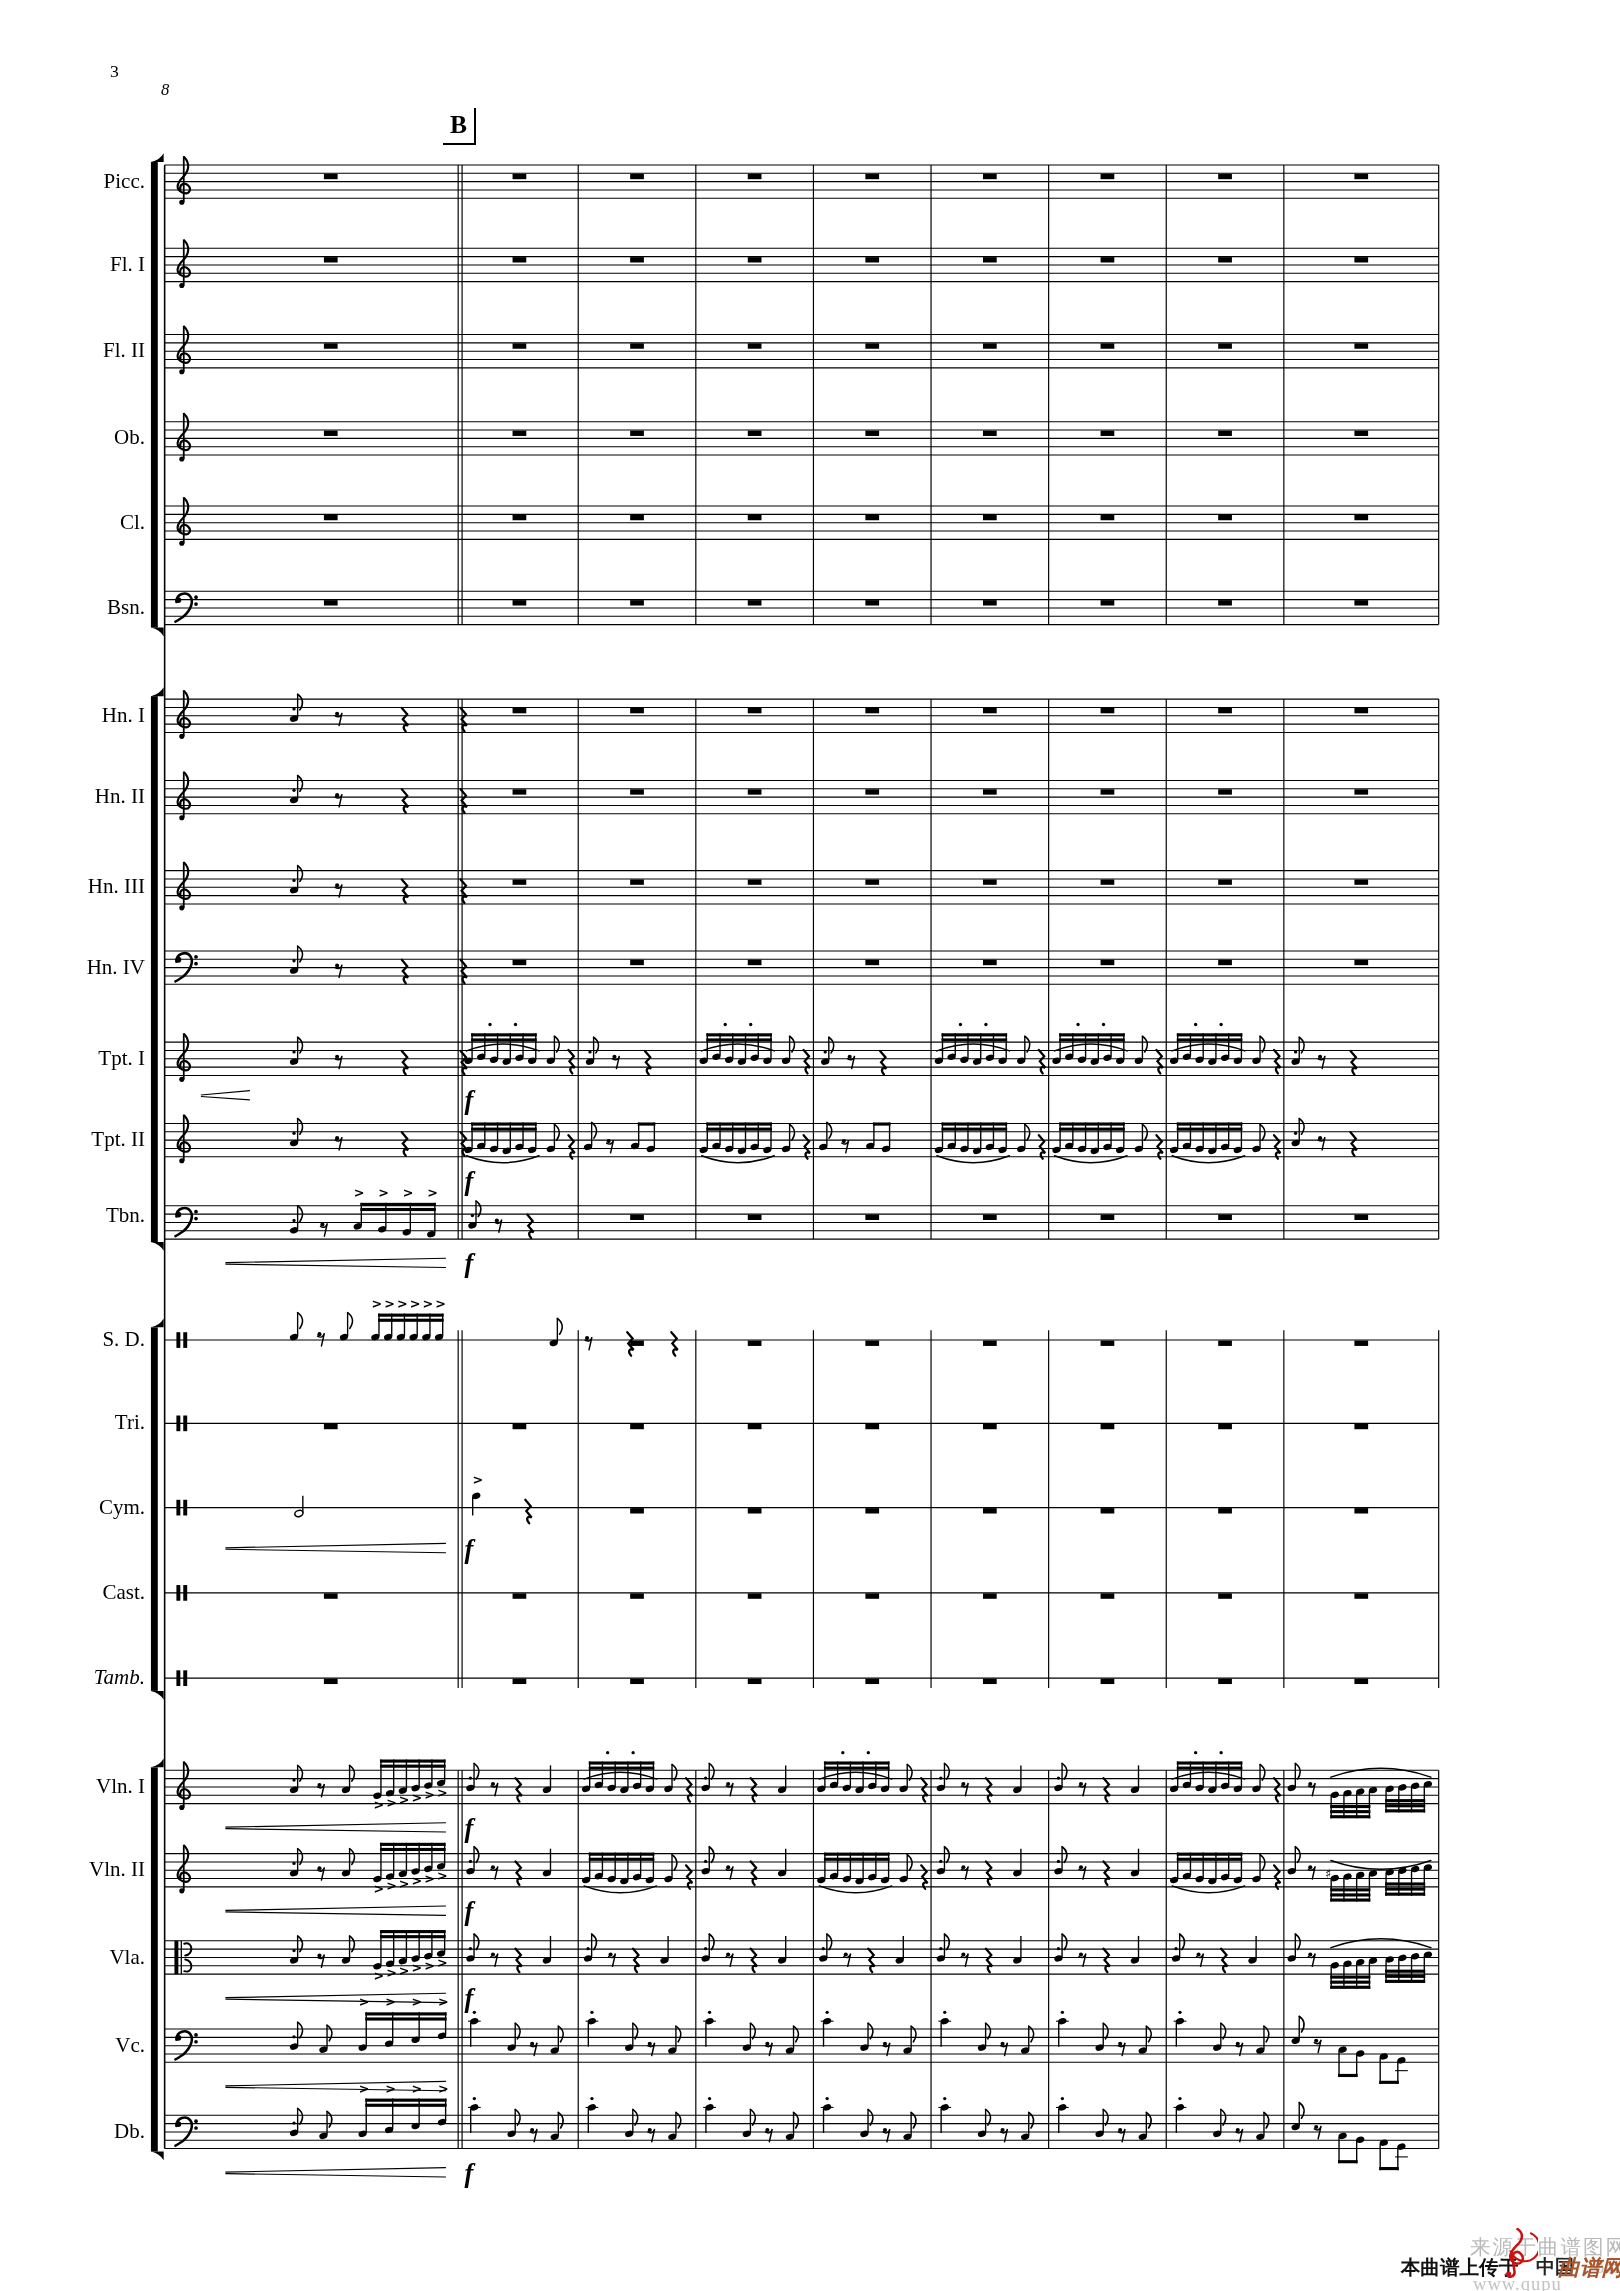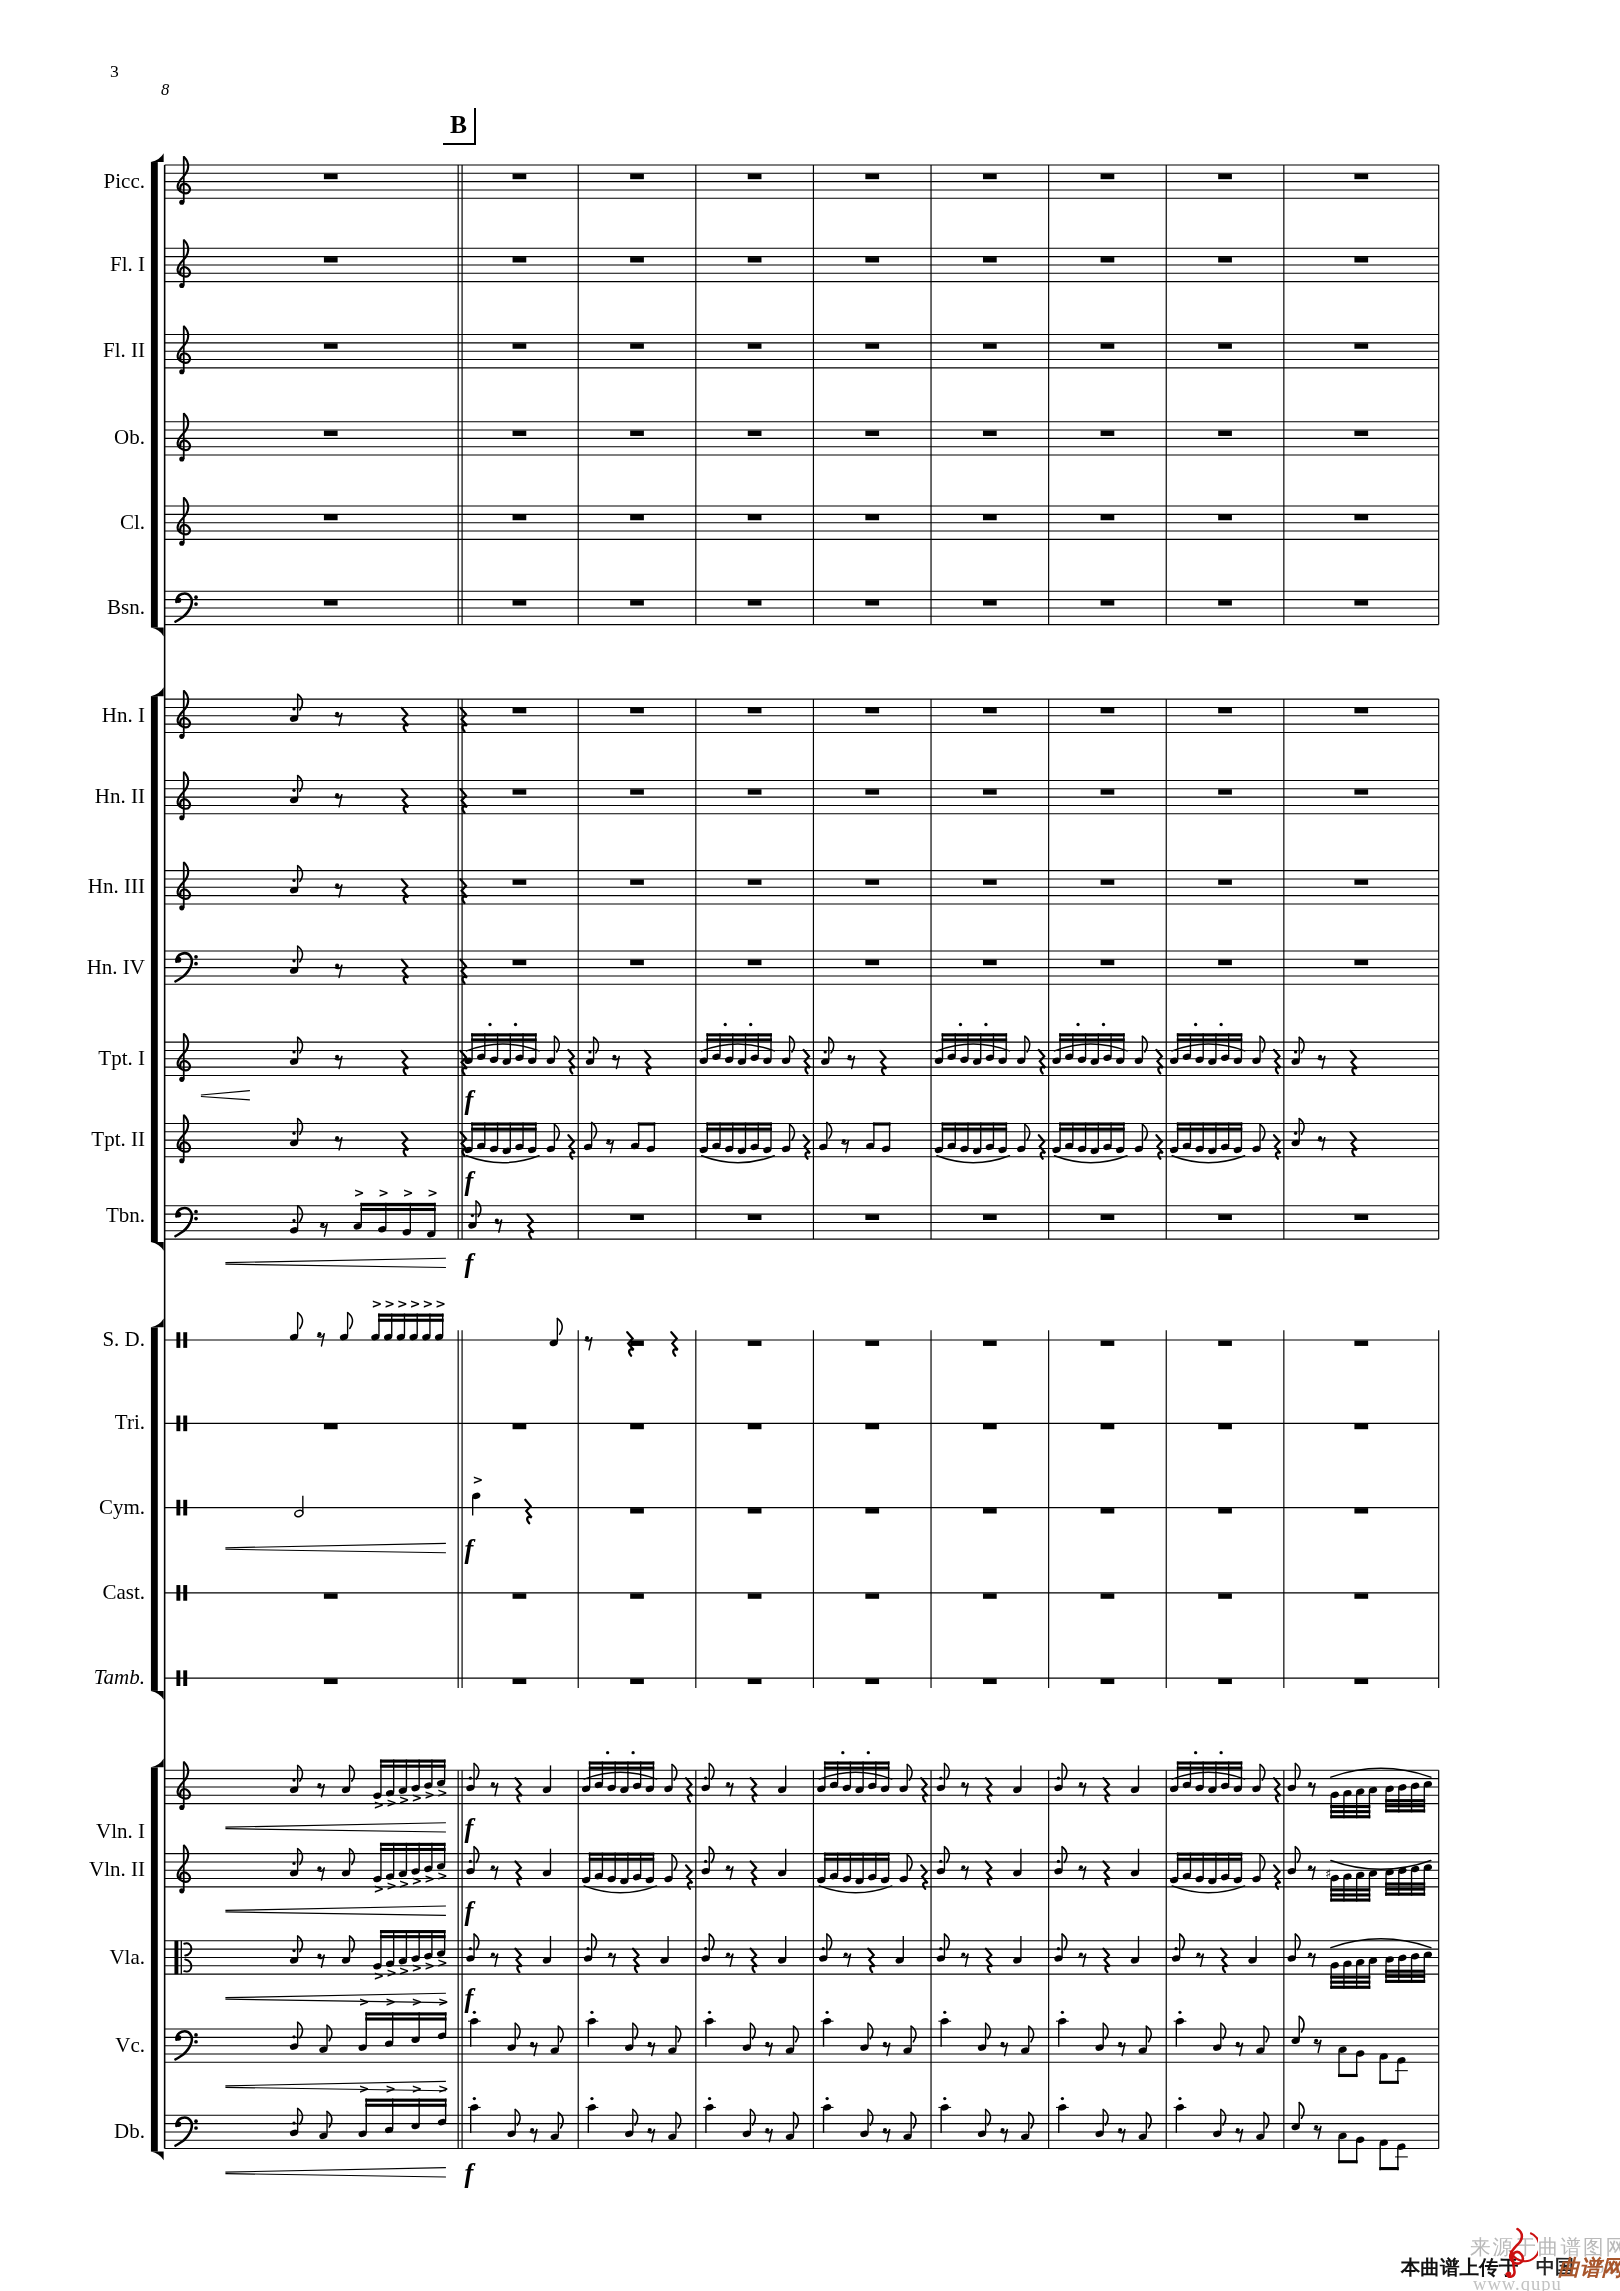--- a/index.html
+++ b/index.html
@@ -42,21 +42,21 @@
   <div class="staff-label" style="top: 876px;">Hn. III</div>
   <div class="staff-label" style="top: 957px;">Hn. IV</div>
   <div class="staff-label" style="top: 1048px;">Tpt. I</div>
   <div class="staff-label" style="top: 1129px;">Tpt. II</div>
   <div class="staff-label" style="top: 1205px;">Tbn.</div>
   <div class="staff-label" style="top: 1329px;">S. D.</div>
   <div class="staff-label" style="top: 1412px;">Tri.</div>
   <div class="staff-label" style="top: 1497px;">Cym.</div>
   <div class="staff-label" style="top: 1582px;">Cast.</div>
   <div class="staff-label" style="top: 1667px; font-style: italic;">Tamb.</div>
-  <div class="staff-label" style="top: 1821px;">Vln. I</div>
+  <div class="staff-label" style="top: 1776px;">Vln. I</div>
   <div class="staff-label" style="top: 1859px;">Vln. II</div>
   <div class="staff-label" style="top: 1947px;">Vla.</div>
   <div class="staff-label" style="top: 2035px;">Vc.</div>
   <div class="staff-label" style="top: 2121px;">Db.</div>
 
   <svg class="score" id="score" width="1620" height="2292" viewBox="0 0 1653 2338">
       <line x1="168" y1="168" x2="1468" y2="168" stroke="#000" stroke-width="1.1"></line>
       <line x1="168" y1="176.5" x2="1468" y2="176.5" stroke="#000" stroke-width="1.1"></line>
       <line x1="168" y1="185" x2="1468" y2="185" stroke="#000" stroke-width="1.1"></line>
       <line x1="168" y1="193.5" x2="1468" y2="193.5" stroke="#000" stroke-width="1.1"></line>

